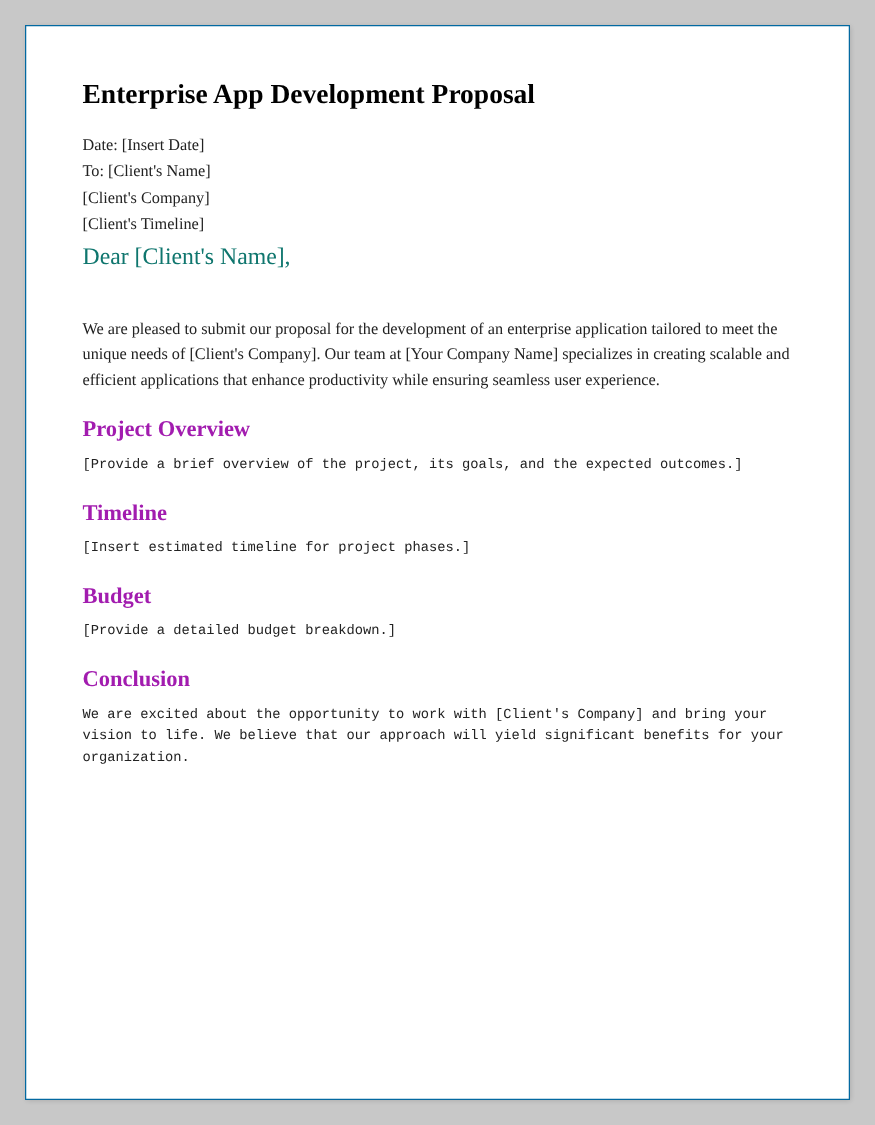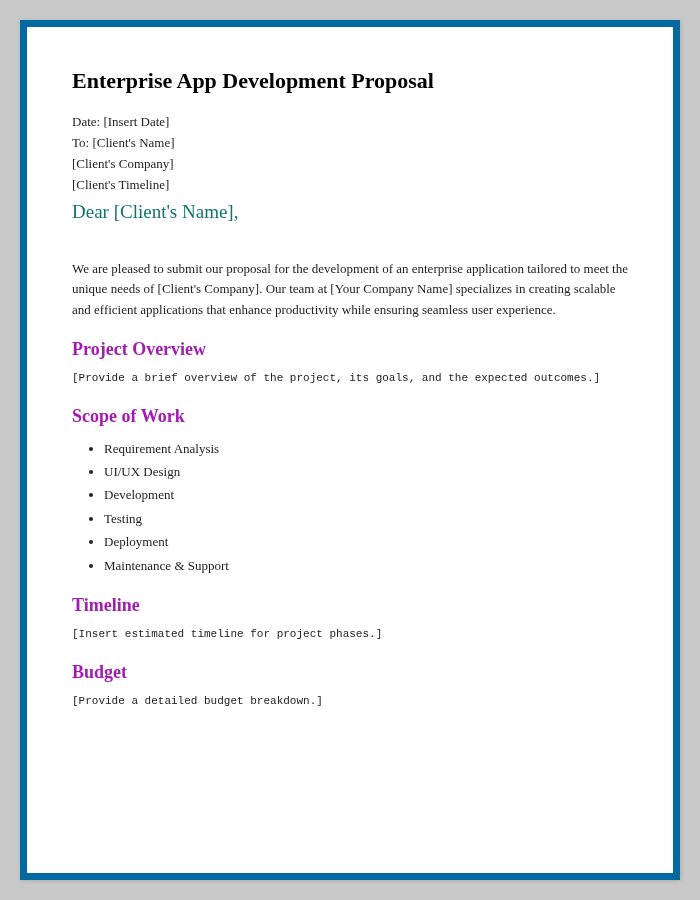--- a/index.html
+++ b/index.html
@@ -16,21 +16,21 @@
       min-height: 900px;
       padding: 20px;
       font-family: Georgia, 'Times New Roman', serif;
     }
 
     .document-container {
       background: #ffffff;
       width: 660px;
       min-height: 860px;
       padding: 40px 45px 40px 45px;
-      border: 7px solid #0369a1;
+      border: 1px solid #0369a1;
       box-shadow: 1px 1px 4px rgba(0,0,0,0.15);
     }
 
     .doc-title {
       font-size: 22px;
       font-weight: bold;
       font-family: Georgia, serif;
       color: #000000;
       margin-bottom: 18px;
       line-height: 1.3;
@@ -102,35 +102,28 @@
   <p class="meta-block">[Client's Timeline]</p>
   <p class="salutation">Dear [Client's Name],</p>
 
   <p class="intro-paragraph">We are pleased to submit our proposal for the development of an enterprise application tailored to meet the unique needs of [Client's Company]. Our team at [Your Company Name] specializes in creating scalable and efficient applications that enhance productivity while ensuring seamless user experience.</p>
 
   <div>
     <h2 class="section-heading">Project Overview</h2>
     <p class="section-body">[Provide a brief overview of the project, its goals, and the expected outcomes.]</p>
   </div>
 
-  <div>
-    <h2 class="section-heading">Scope of Work</h2>
-    <ul class="scope-list">
-      <li>Requirement Analysis</li>
-      <li>UI/UX Design</li>
-      <li>Development</li>
-      <li>Testing</li>
-      <li>Deployment</li>
-      <li>Maintenance &amp; Support</li>
-    </ul>
-  </div>
 
   <div>
     <h2 class="section-heading">Timeline</h2>
     <p class="section-body">[Insert estimated timeline for project phases.]</p>
   </div>
 
   <div>
     <h2 class="section-heading">Budget</h2>
     <p class="section-body">[Provide a detailed budget breakdown.]</p>
   </div>
 
+  <div>
+    <h2 class="section-heading">Conclusion</h2>
+    <p class="section-body">We are excited about the opportunity to work with [Client's Company] and bring your vision to life. We believe that our approach will yield significant benefits for your organization.</p>
+  </div>
 </div>
 
 </body></html>

